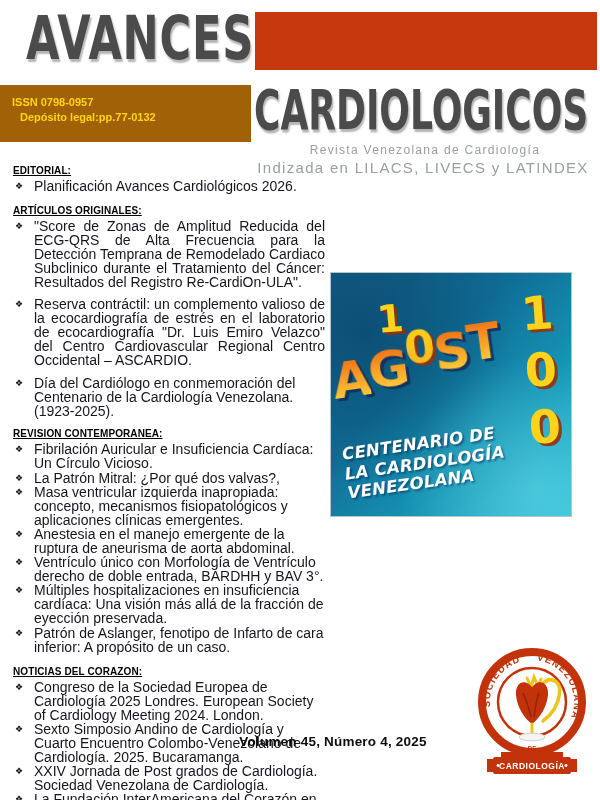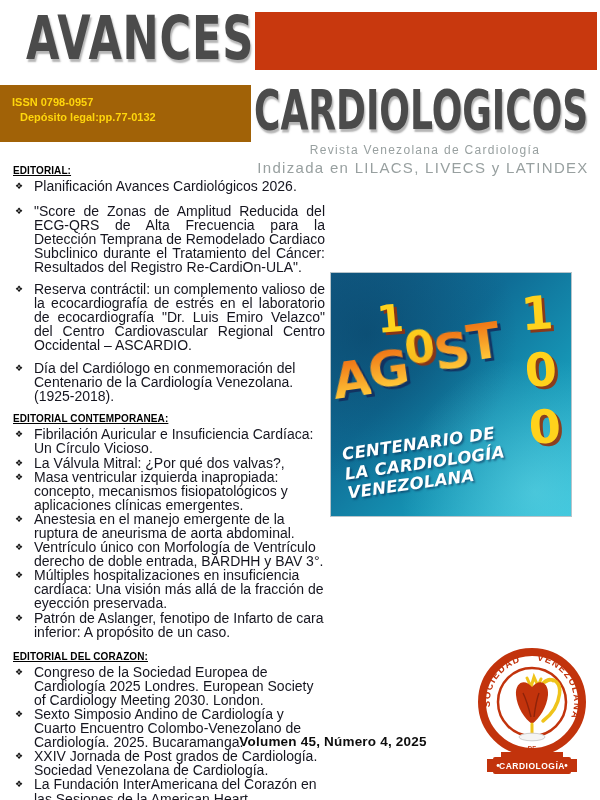--- a/index.html
+++ b/index.html
@@ -110,46 +110,47 @@
 
     <div class="sec gap-after">
       <div class="sec-heading">EDITORIAL:</div>
       <div class="item">
         <span class="bullet">❖</span>
         <span class="itext">Planificación Avances Cardiológicos 2026.</span>
       </div>
     </div>
 
     <div class="sec justify gap-small">
+      <div class="sec-heading">ARTÍCULOS ORIGINALES:</div>
       <div class="item item-gap">
         <span class="bullet">❖</span>
         <span class="itext">"Score de Zonas de Amplitud Reducida del ECG-QRS de Alta Frecuencia para la Detección Temprana de Remodelado Cardiaco Subclinico durante el Tratamiento del Cáncer: Resultados del Registro Re-CardiOn-ULA".</span>
       </div>
       <div class="item">
         <span class="bullet">❖</span>
         <span class="itext">Reserva contráctil: un complemento valioso de la ecocardiografía de estrés en el laboratorio de ecocardiografía "Dr. Luis Emiro Velazco" del Centro Cardiovascular Regional Centro Occidental – ASCARDIO.</span>
       </div>
     </div>
 
     <div class="sec gap-small">
       <div class="item">
         <span class="bullet">❖</span>
-        <span class="itext">Día del Cardiólogo en conmemoración del Centenario de la Cardiología Venezolana.   (1925-2018).</span>
+        <span class="itext">Día del Cardiólogo en conmemoración del Centenario de la Cardiología Venezolana.   (1923-2025).</span>
       </div>
     </div>
 
     <div class="sec">
-      <div class="sec-heading">EDITORIAL CONTEMPORANEA:</div>
+      <div class="sec-heading">REVISION CONTEMPORANEA:</div>
       <div class="item">
         <span class="bullet">❖</span>
         <span class="itext">Fibrilación Auricular e Insuficiencia Cardíaca: Un Círculo Vicioso.</span>
       </div>
       <div class="item">
         <span class="bullet">❖</span>
-        <span class="itext">La Válvula Mitral: ¿Por qué dos valvas?,</span>
+        <span class="itext">La Patrón Mitral: ¿Por qué dos valvas?,</span>
       </div>
       <div class="item">
         <span class="bullet">❖</span>
         <span class="itext">Masa ventricular izquierda inapropiada: concepto, mecanismos fisiopatológicos y aplicaciones clínicas emergentes.</span>
       </div>
       <div class="item">
         <span class="bullet">❖</span>
         <span class="itext">Anestesia en el manejo emergente de la ruptura de aneurisma de aorta abdominal.</span>
       </div>
     </div>
@@ -163,24 +164,24 @@
         <span class="bullet">❖</span>
         <span class="itext">Múltiples hospitalizaciones en insuficiencia cardíaca: Una visión más allá de la fracción de eyección preservada.</span>
       </div>
       <div class="item">
         <span class="bullet">❖</span>
         <span class="itext">Patrón de Aslanger, fenotipo de Infarto de cara inferior: A propósito de un caso.</span>
       </div>
     </div>
 
     <div class="sec">
-      <div class="sec-heading">EDITORIAL DEL CORAZON:</div>
-      <div class="item">
-        <span class="bullet">❖</span>
-        <span class="itext">Congreso de la Sociedad Europea de Cardiología 2025 Londres. European Society of Cardiology Meeting 2030. London.</span>
+      <div class="sec-heading">NOTICIAS DEL CORAZON:</div>
+      <div class="item">
+        <span class="bullet">❖</span>
+        <span class="itext">Congreso de la Sociedad Europea de Cardiología 2025 Londres. European Society of Cardiology Meeting 2024. London.</span>
       </div>
       <div class="item">
         <span class="bullet">❖</span>
         <span class="itext">Sexto Simposio Andino de Cardiología y Cuarto Encuentro Colombo-Venezolano de Cardiología. 2025. Bucaramanga.</span>
       </div>
       <div class="item">
         <span class="bullet">❖</span>
         <span class="itext">XXIV Jornada de Post grados  de Cardiología. Sociedad Venezolana de Cardiología.</span>
       </div>
       <div class="item">

